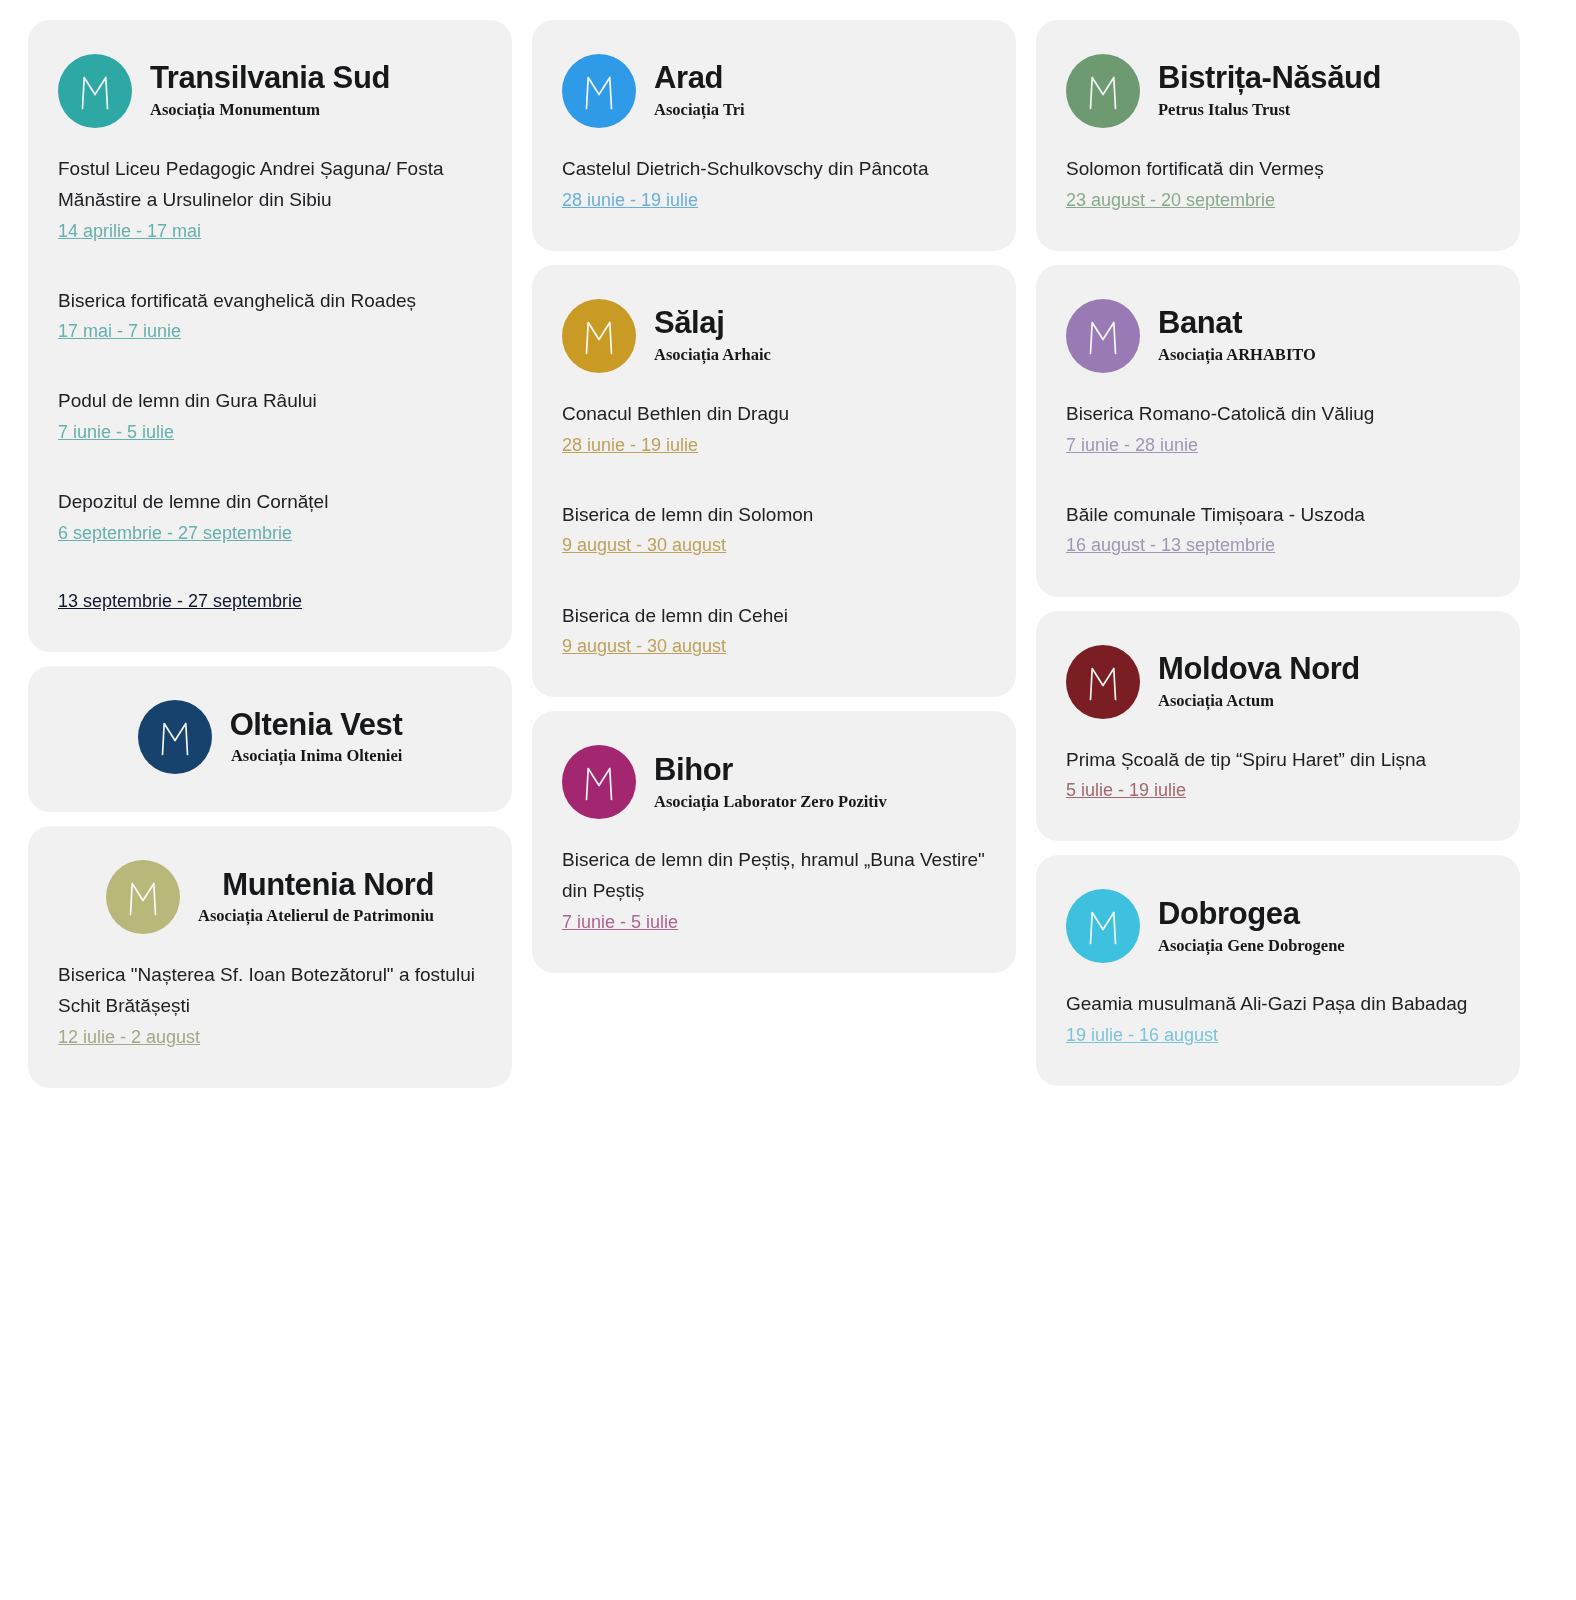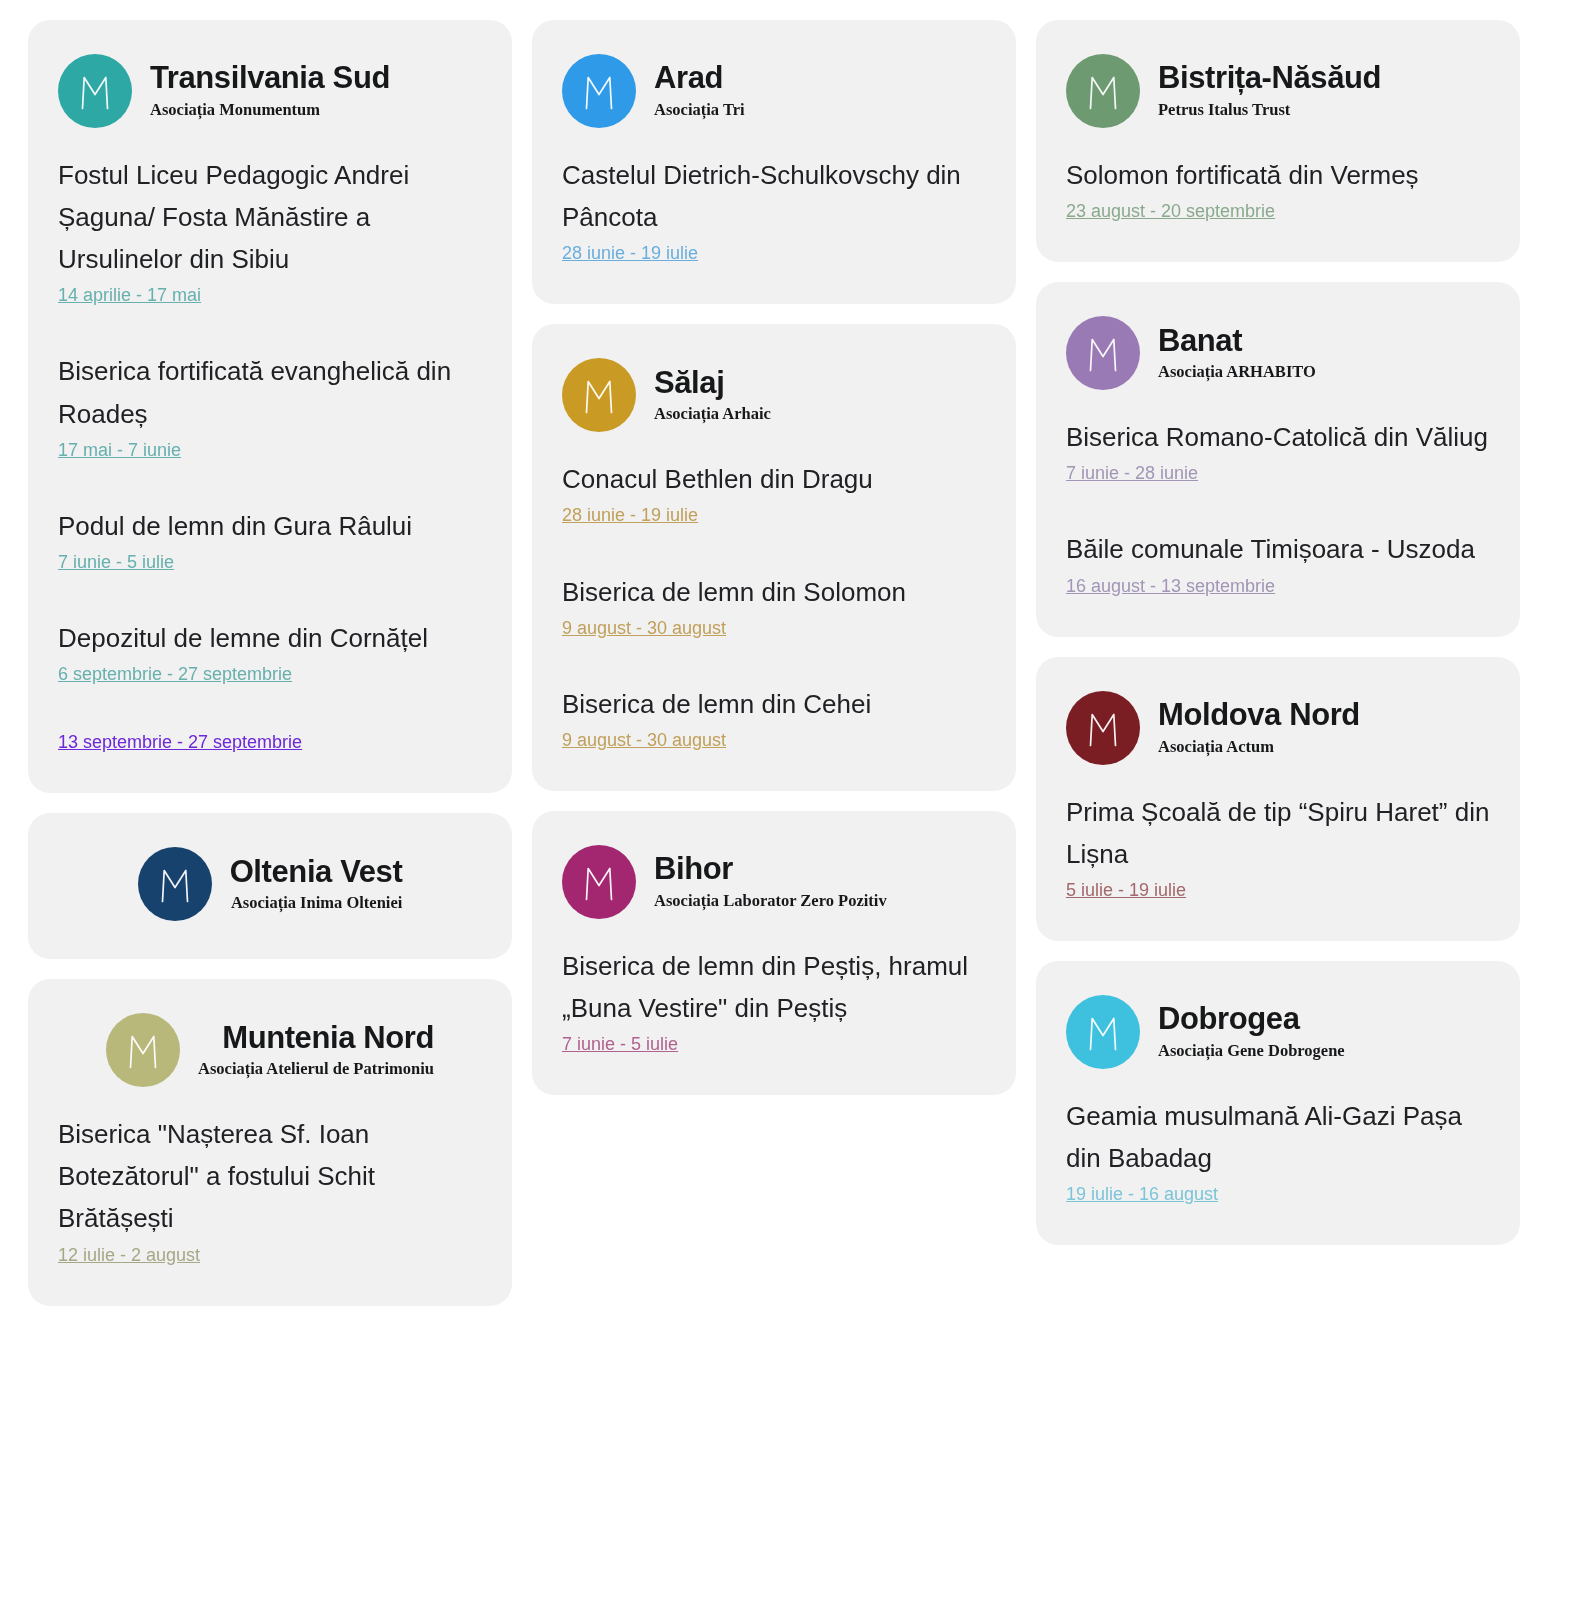--- a/index.html
+++ b/index.html
@@ -24,21 +24,21 @@
     gap: 20px;
     align-items: flex-start;
     background: #ffffff;
   }
 
   .column {
     flex: 0 0 484px;
     width: 484px;
     display: flex;
     flex-direction: column;
-    gap: 20px;
+    gap: 14px;
     border-radius: 15px;
   }
 
   .card {
     background: #f1f1f1;
     border-radius: 22px;
     padding: 34px 30px 38px 30px;
   }
 
   
@@ -85,21 +85,21 @@
     font-family: Liberation Serif, serif;
   }
 
   
   .monuments { display: block; }
 
   .monument { margin-top: 42px; }
   .monument:first-child { margin-top: 26px; }
 
   .monument-title {
-    font-size: 26px;
+    font-size: 19px;
     line-height: 1.62;
     color: #202124;
     font-weight: normal;
   }
 
   .monument-dates {
     font-size: 18px;
     line-height: 1.45;
     margin-top: 2px;
     text-decoration: underline;
@@ -135,21 +135,21 @@
           </div>
           <div class="monument">
             <div class="monument-title">Podul de lemn din Gura Râului</div>
             <div class="monument-dates" style="color:#66b0ad">7 iunie - 5 iulie</div>
           </div>
           <div class="monument">
             <div class="monument-title">Depozitul de lemne din Cornățel</div>
             <div class="monument-dates" style="color:#66b0ad">6 septembrie - 27 septembrie</div>
           </div>
           <div class="monument">
-            <div class="monument-dates" style="color:#6d28d9">13 septembrie - 27 septembrie</div>
+            <div class="monument-dates" style="color:#0f172a">13 septembrie - 27 septembrie</div>
           </div>
         </div>
       </div>
       <div class="card no-monuments">
         <div class="card-header centered">
           <span class="logo" style="background:#17426e">
             <svg width="74" height="74" viewBox="0 0 74 74" aria-hidden="true">
               <path d="M24.5 54.5 L26.2 23.5 L37 40.5 L47.8 23.5 L49.5 54.5" fill="none" stroke="#ffffff" stroke-width="1.7" stroke-linecap="round" stroke-linejoin="round" opacity="0.95"></path>
             </svg>
           </span>

